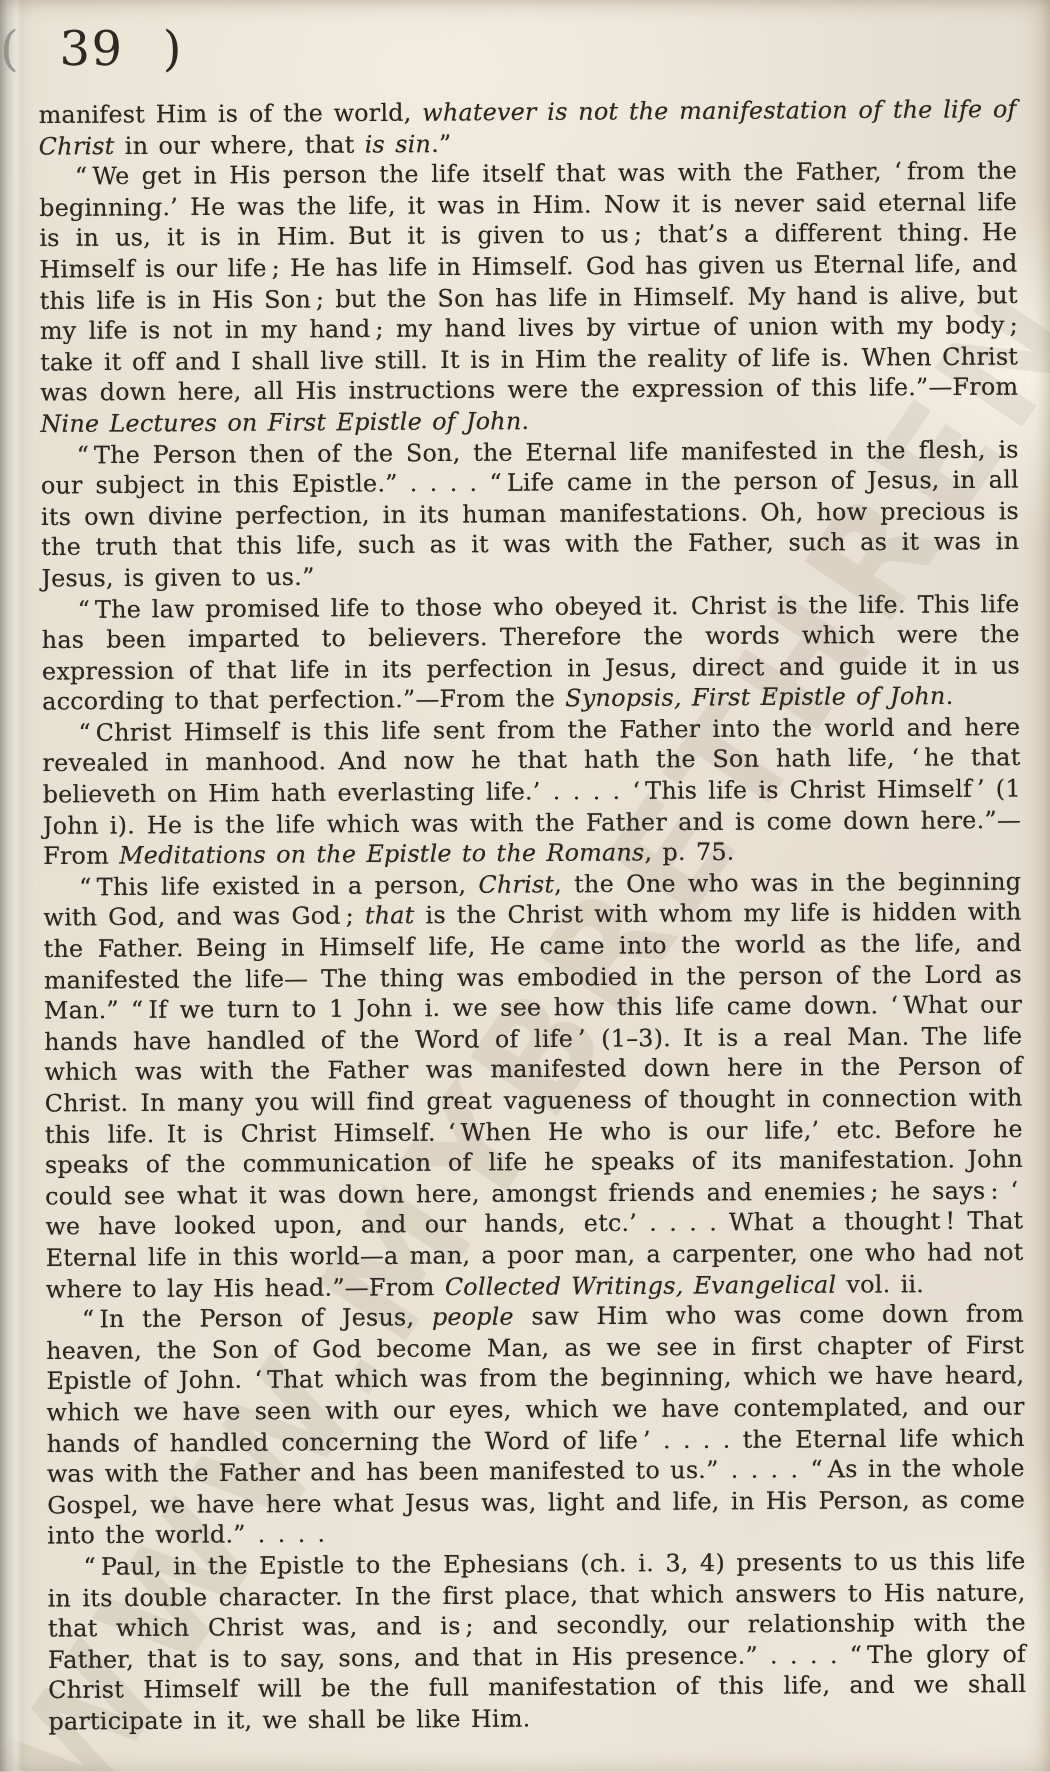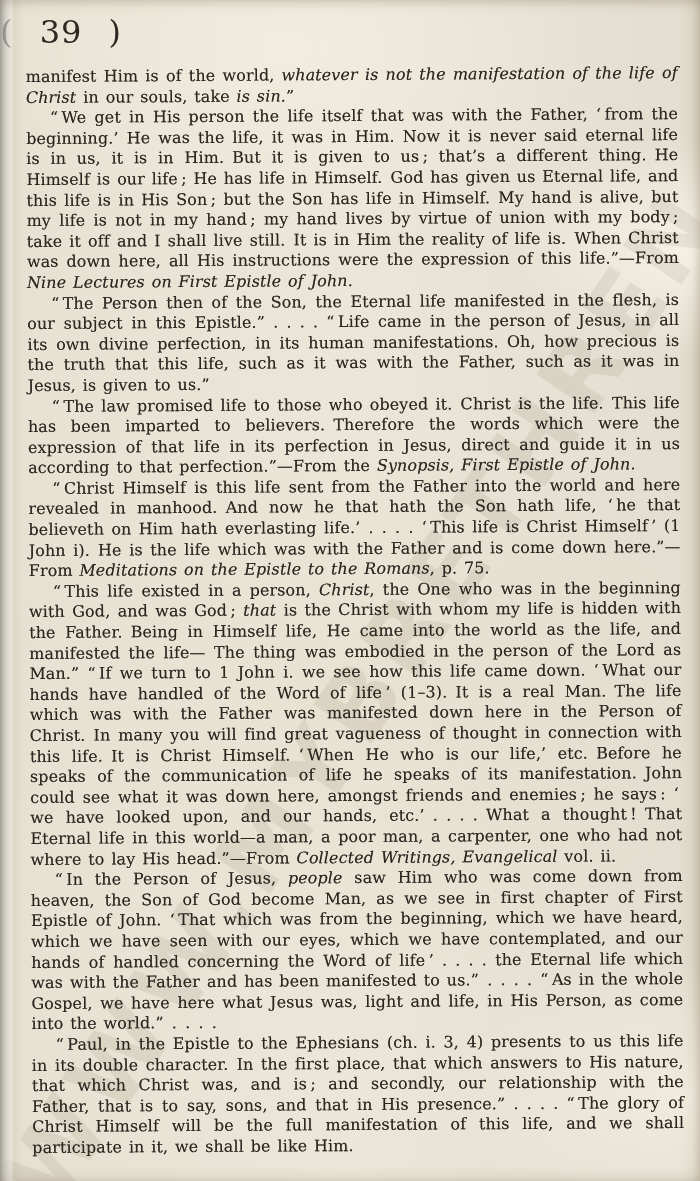--- a/index.html
+++ b/index.html
@@ -58,21 +58,21 @@
   .page-text p.indent{text-indent:24px;}
   .it{font-style:italic;}
 </style>
 </head>
 <body>
 
 <div class="page">
   <div class="watermark">WWW.MYBRETHREN.ORG</div>
   <div class="page-number">( 39 )</div>
   <div class="page-text">
-      <p><span>manifest Him is of the world, </span><span class="it">whatever is not the manifestation of the life of Christ</span><span> in our souls, take </span><span class="it">is sin</span><span>.”</span></p>
+      <p><span>manifest Him is of the world, </span><span class="it">whatever is not the manifestation of the life of Christ</span><span> in our where, that </span><span class="it">is sin</span><span>.”</span></p>
       <p class="indent"><span>“ We get in His person the life itself that was with the Father, ‘ from the beginning.’ He was the life, it was in Him. Now it is never said eternal life is in us, it is in Him. But it is given to us ; that’s a different thing. He Himself is our life ; He has life in Himself. God has given us Eternal life, and this life is in His Son ; but the Son has life in Himself. My hand is alive, but my life is not in my hand ; my hand lives by virtue of union with my body ; take it off and I shall live still. It is in Him the reality of life is. When Christ was down here, all His instructions were the expression of this life.”—From </span><span class="it">Nine Lectures on First Epistle of John</span><span>.</span></p>
       <p class="indent"><span>“ The Person then of the Son, the Eternal life manifested in the flesh, is our subject in this Epistle.” . . . . “ Life came in the person of Jesus, in all its own divine perfection, in its human manifestations. Oh, how precious is the truth that this life, such as it was with the Father, such as it was in Jesus, is given to us.”</span></p>
       <p class="indent"><span>“ The law promised life to those who obeyed it. Christ is the life. This life has been imparted to believers. Therefore the words which were the expression of that life in its perfection in Jesus, direct and guide it in us according to that perfection.”—From the </span><span class="it">Synopsis, First Epistle of John</span><span>.</span></p>
       <p class="indent"><span>“ Christ Himself is this life sent from the Father into the world and here revealed in manhood. And now he that hath the Son hath life, ‘ he that believeth on Him hath everlasting life.’ . . . . ‘ This life is Christ Himself ’ (1 John i). He is the life which was with the Father and is come down here.”—From </span><span class="it">Meditations on the Epistle to the Romans</span><span>, p. 75.</span></p>
       <p class="indent"><span>“ This life existed in a person, </span><span class="it">Christ</span><span>, the One who was in the beginning with God, and was God ; </span><span class="it">that</span><span> is the Christ with whom my life is hidden with the Father. Being in Himself life, He came into the world as the life, and manifested the life— The thing was embodied in the person of the Lord as Man.” “ If we turn to 1 John i. we see how this life came down. ‘ What our hands have handled of the Word of life ’ (1–3). It is a real Man. The life which was with the Father was manifested down here in the Person of Christ. In many you will find great vagueness of thought in connection with this life. It is Christ Himself. ‘ When He who is our life,’ etc. Before he speaks of the communication of life he speaks of its manifestation. John could see what it was down here, amongst friends and enemies ; he says : ‘ we have looked upon, and our hands, etc.’ . . . . What a thought ! That Eternal life in this world—a man, a poor man, a carpenter, one who had not where to lay His head.”—From </span><span class="it">Collected Writings, Evangelical</span><span> vol. ii.</span></p>
       <p class="indent"><span>“ In the Person of Jesus, </span><span class="it">people</span><span> saw Him who was come down from heaven, the Son of God become Man, as we see in first chapter of First Epistle of John. ‘ That which was from the beginning, which we have heard, which we have seen with our eyes, which we have contemplated, and our hands of handled concerning the Word of life ’ . . . . the Eternal life which was with the Father and has been manifested to us.” . . . . “ As in the whole Gospel, we have here what Jesus was, light and life, in His Person, as come into the world.” . . . .</span></p>
       <p class="indent"><span>“ Paul, in the Epistle to the Ephesians (ch. i. 3, 4) presents to us this life in its double character. In the first place, that which answers to His nature, that which Christ was, and is ; and secondly, our relationship with the Father, that is to say, sons, and that in His presence.” . . . . “ The glory of Christ Himself will be the full manifestation of this life, and we shall participate in it, we shall be like Him.</span></p>
     </div>
   <div class="spine-edge"></div>
   <div class="edge-vignette"></div>

